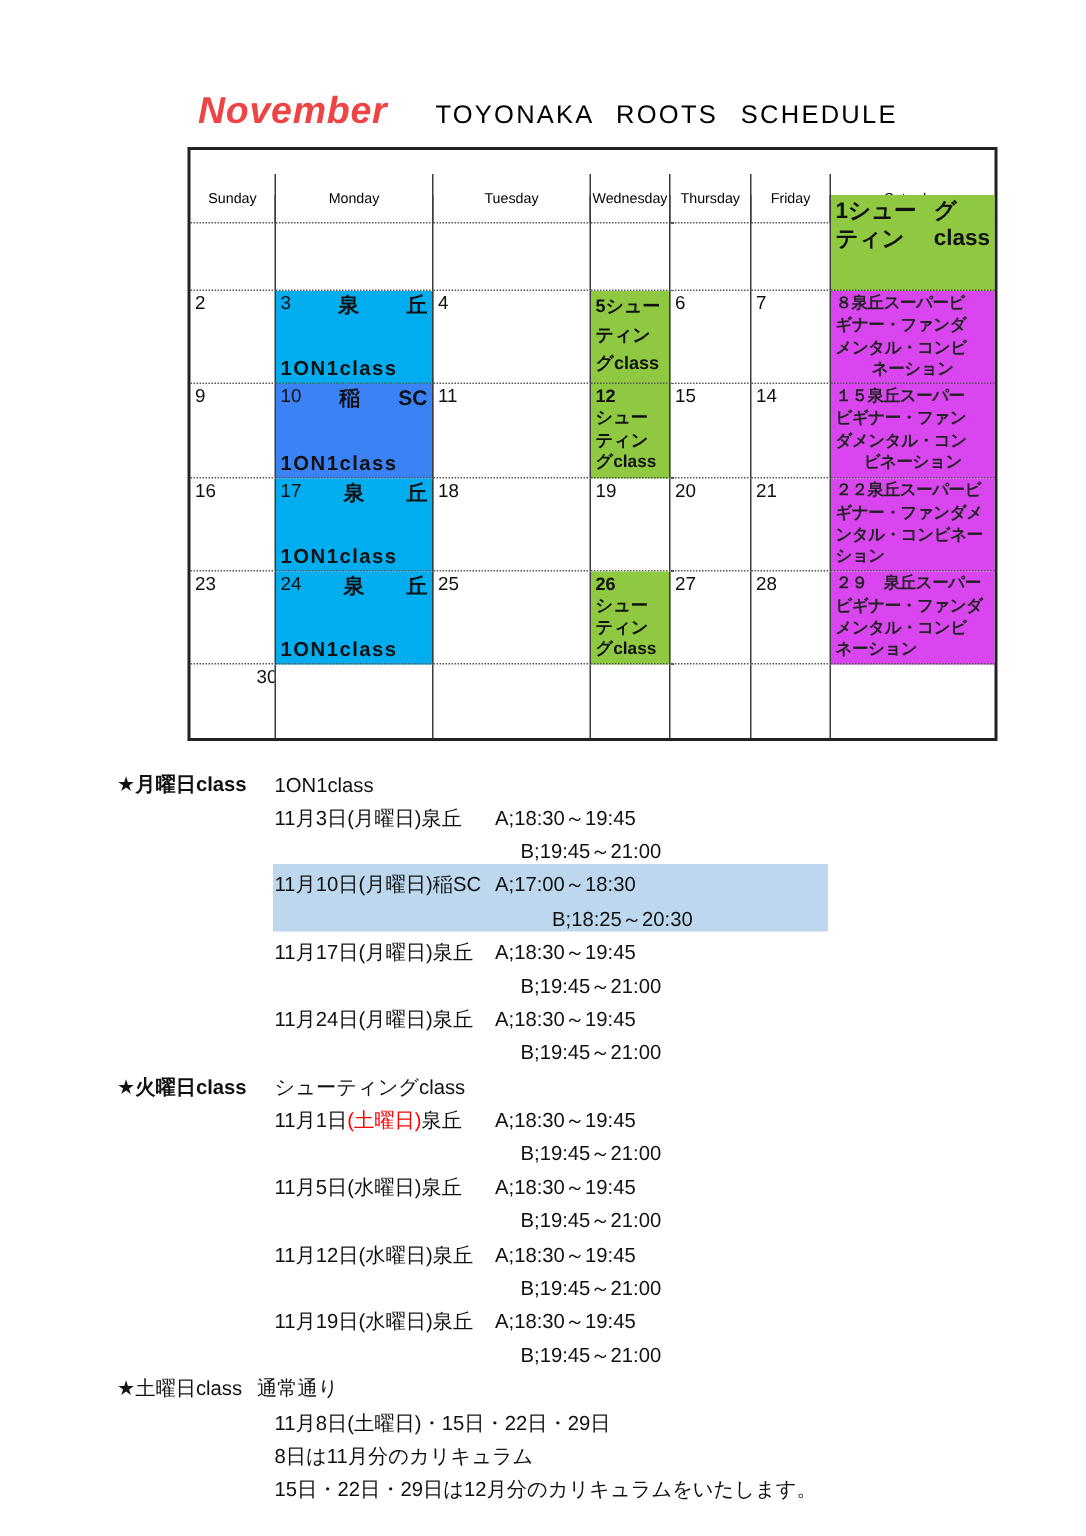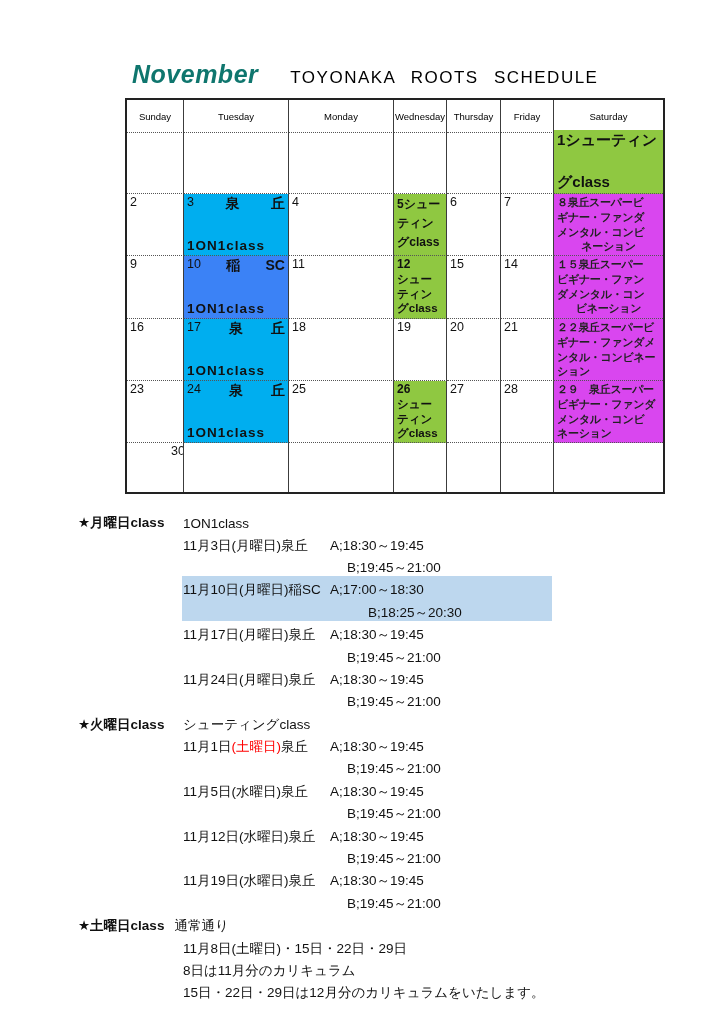--- a/index.html
+++ b/index.html
@@ -3,55 +3,55 @@
 <meta charset="utf-8">
 <style>
   html,body { margin:0; padding:0; }
   .page {
     position:relative; width:724px; height:1024px; background:#ffffff;
     font-family:"Liberation Sans","DejaVu Sans",sans-serif; color:#111;
     overflow:hidden;
   }
   
   .title-row { position:absolute; left:132px; top:60px; display:flex; align-items:baseline; }
-  .title-month { font-size:25px; font-weight:bold; font-style:italic; letter-spacing:0.5px; color:#0f766e; }
+  .title-month { font-size:25px; font-weight:bold; font-style:italic; letter-spacing:0.5px; color:#ef4444; }
   .title-heading { font-size:17px; margin-left:32px; letter-spacing:1.5px; word-spacing:9px; color:#000; }
   
   .cal {
     position:absolute; left:125px; top:98px;
     display:grid;
     grid-template-columns:57px 105px 105px 53px 54px 53px 109px;
     grid-template-rows:30px 64px 62px 63px 62px 62px 49px;
     border:2px solid #222; background:#fff;
   }
   .cell { border-right:1px solid #3c3c3c; border-bottom:1px dotted #555; padding:1px 3px; box-sizing:border-box; overflow:hidden; }
   .cell.last-col { border-right:none; }
   .cell.last-row { border-bottom:none;padding-left:44px; }
-  .hdr { display:flex; align-items:center; justify-content:center; font-size:9.5px; color:#000; padding:16px; }
+  .hdr { display:flex; align-items:center; justify-content:center; font-size:9.5px; color:#000; padding:16px;margin-top:16px; }
   .datenum { font-size:12.5px; line-height:14px; }
   .c-blue  { background:#00AEEF; }
   .c-lblue { background:#3b82f6; }
   .c-green { background:#8FC841; }
   .c-peach { background:#d946ef; }
   .mon { display:flex; flex-direction:column; justify-content:space-between; }
   .mon-top { display:flex; justify-content:space-between; align-items:flex-start; font-size:14px; font-weight:bold; }
   .mon-top .num { font-size:12.5px; font-weight:normal; }
   .mon-bottom { font-size:13.5px; font-weight:bold; letter-spacing:1px; padding-bottom:1px; }
   .green3 { font-size:12px; font-weight:bold; line-height:19px; }
   .green3 .num-line { font-weight:bold; }
   .green4 { font-size:11.5px; font-weight:bold; line-height:14.8px; }
   .green4 .num-line { font-size:12px; }
-  .sat-shoot { display:flex; flex-direction:column; justify-content:space-between; font-size:15px; font-weight:bold; }
+  .sat-shoot { display:flex; flex-direction:row; font-size:15px; font-weight:bold; }
   .peach { font-size:11px; line-height:14.8px; letter-spacing:-0.3px; font-weight:bold; color:#222; }
   .peach .center { text-align:center; }
   
   .sched { position:absolute; left:78px; top:492px; width:580px;margin-top:20px; }
   .sline { position:relative; height:22.4px; display:flex; align-items:center; font-size:13.5px; z-index:1; }
   .s-label { width:105px; flex:0 0 105px; font-weight:bold; }
-  .s-label-auto { font-weight:bold; margin-right:10px; }
+  .s-label-auto { font-weight:normal; margin-right:10px; }
   .s-sub {}
   .s-date { width:147px; flex:0 0 147px; }
   .s-time { white-space:pre; }
   .ind-b  { width:269px; flex:0 0 269px; }
   .ind-bh { width:290px; flex:0 0 290px; }
   .ind-l  { width:105px; flex:0 0 105px; }
   .red { color:#FF0000; }
   .hl-bar { position:absolute; left:104px; top:64px; width:370px; height:45px; background:#BDD7EE; z-index:0; }
 </style>
 </head>
@@ -60,22 +60,22 @@
 <div class="page">
 
   <div class="title-row">
     <span class="title-month">November</span>
     <span class="title-heading">TOYONAKA ROOTS SCHEDULE</span>
   </div>
 
   <div class="cal">
 
     <div class="cell hdr">Sunday</div>
+    <div class="cell hdr">Monday</div>
     <div class="cell hdr">Tuesday</div>
-    <div class="cell hdr">Monday</div>
     <div class="cell hdr">Wednesday</div>
     <div class="cell hdr">Thursday</div>
     <div class="cell hdr">Friday</div>
     <div class="cell hdr last-col">Saturday</div>
 
     <div class="cell"></div>
     <div class="cell"></div>
     <div class="cell"></div>
     <div class="cell"></div>
     <div class="cell"></div>

